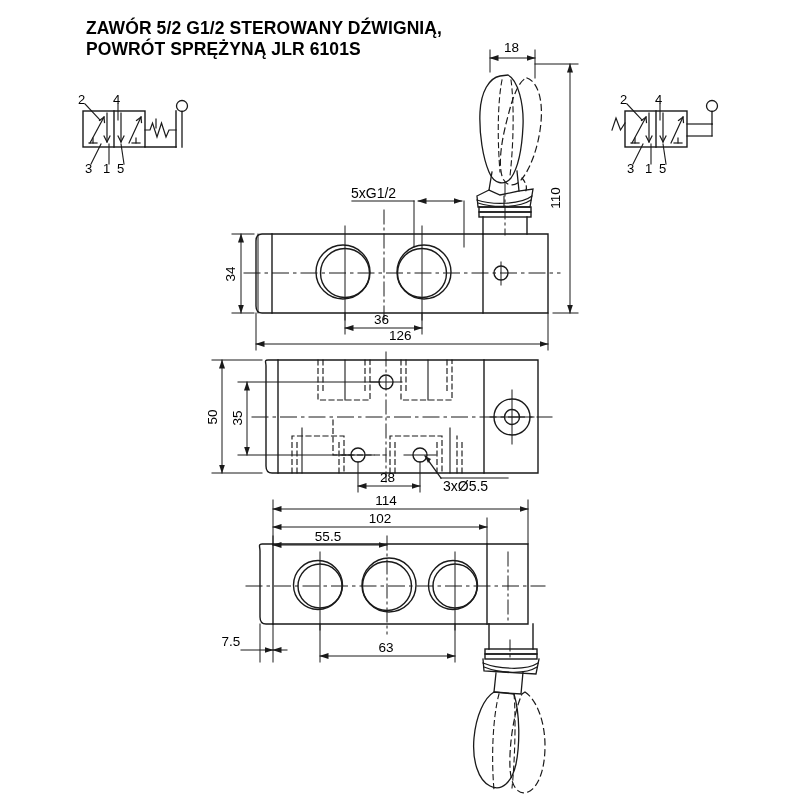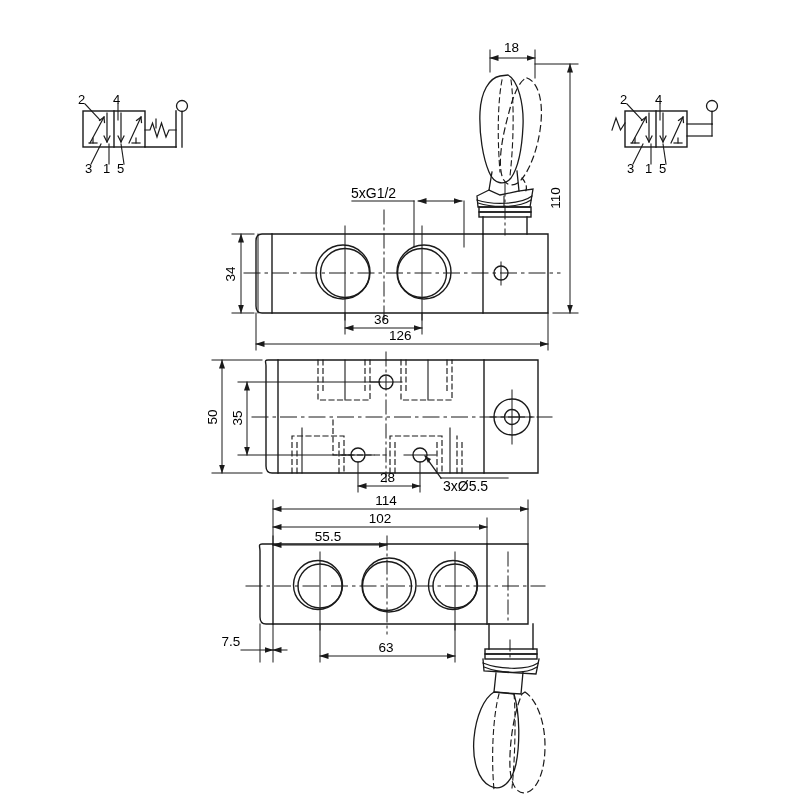--- a/index.html
+++ b/index.html
@@ -35,20 +35,22 @@
   .title-line { display: block; white-space: pre; }
   svg text {
     font-family: "Liberation Sans", sans-serif;
     fill: #000000;
   }
 </style>
 </head>
 <body>
 
 <div class="title-block">
+  <span class="title-line">ZAWÓR 5/2 G1/2 STEROWANY DŹWIGNIĄ,</span>
+  <span class="title-line">POWRÓT SPRĘŻYNĄ JLR 6101S</span>
 </div>
 
 <svg id="sheet" viewBox="0 0 800 800" width="800" height="800">
   <defs>
     <marker id="ar" markerWidth="9" markerHeight="9" refX="8.5" refY="3" orient="auto" markerUnits="strokeWidth">
       <path d="M0,0 L9,3 L0,6 z" fill="#1a1a1a"></path>
     </marker>
     <marker id="arS" markerWidth="9" markerHeight="9" refX="0.5" refY="3" orient="auto" markerUnits="strokeWidth">
       <path d="M9,0 L0,3 L9,6 z" fill="#1a1a1a"></path>
     </marker>

